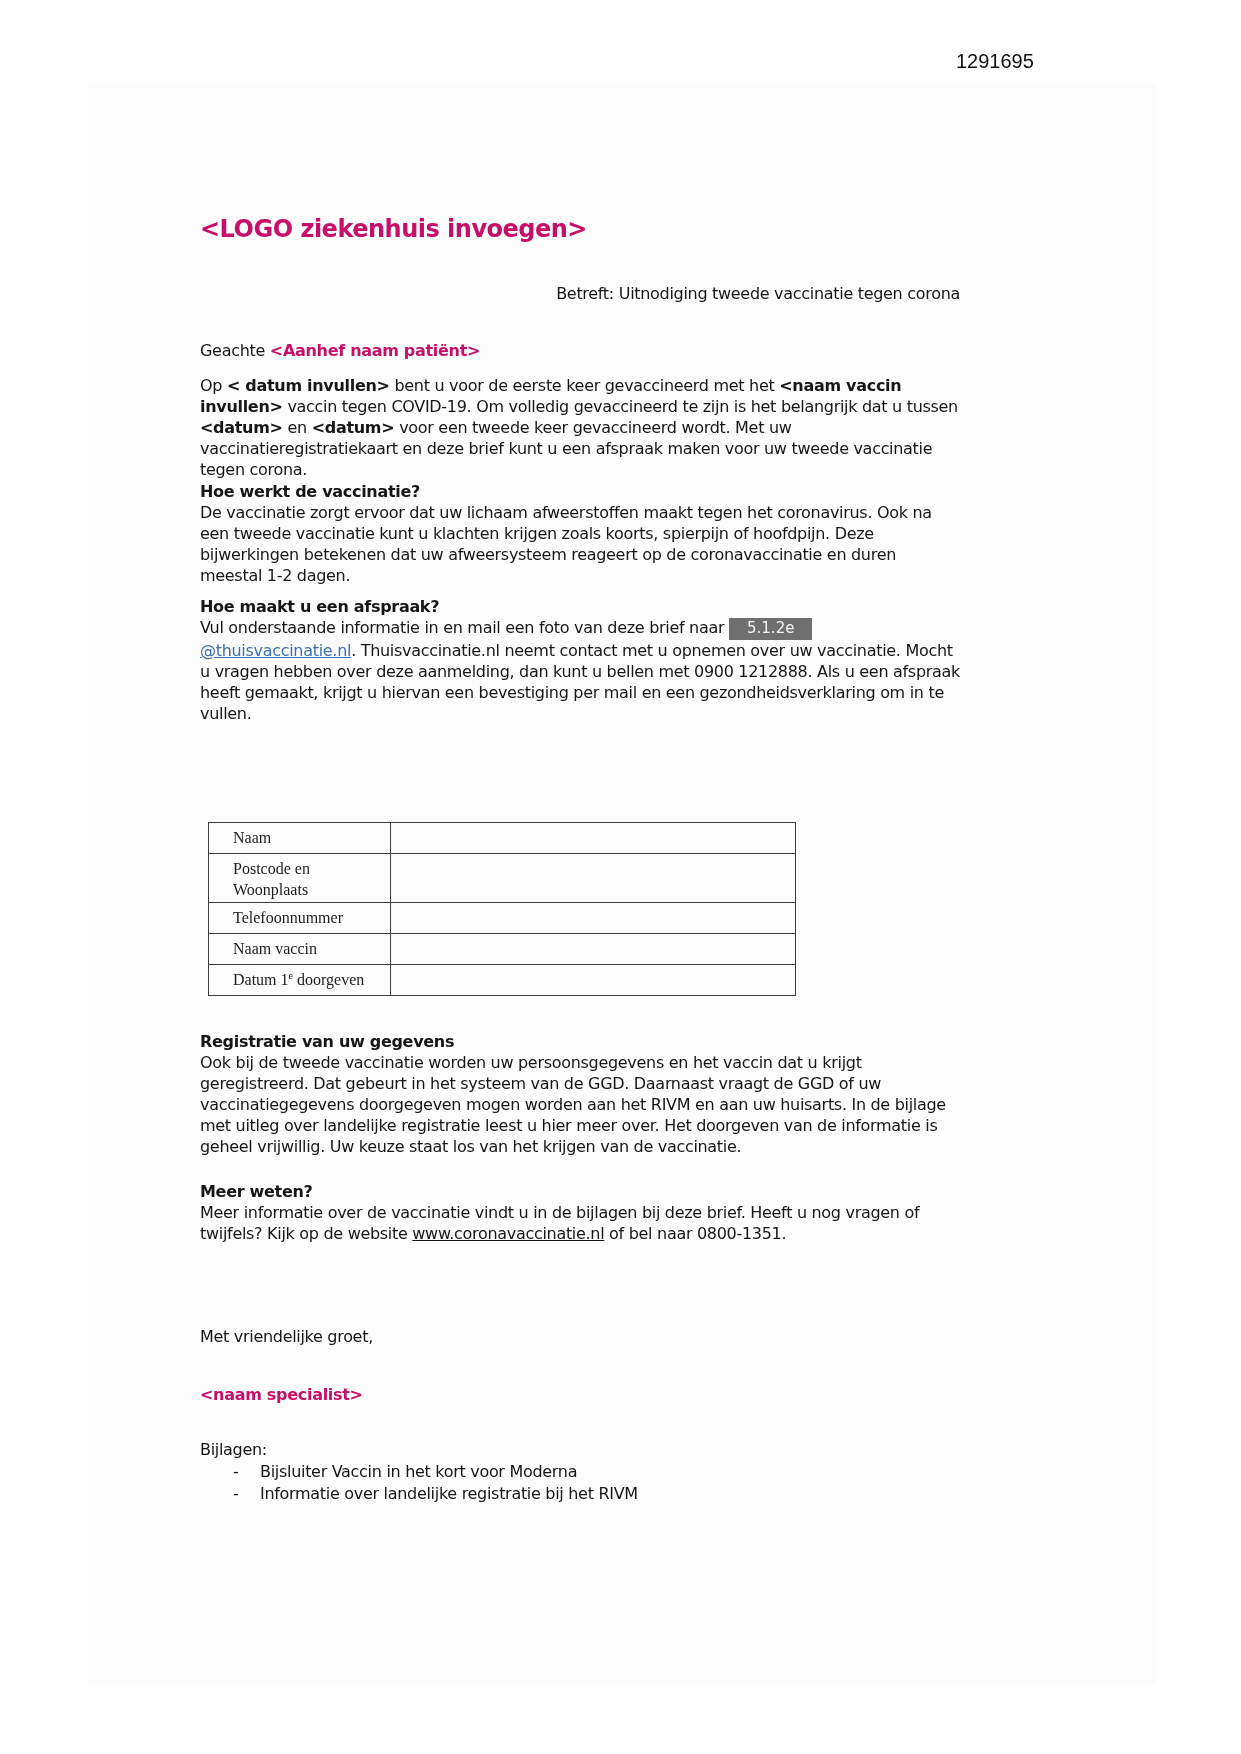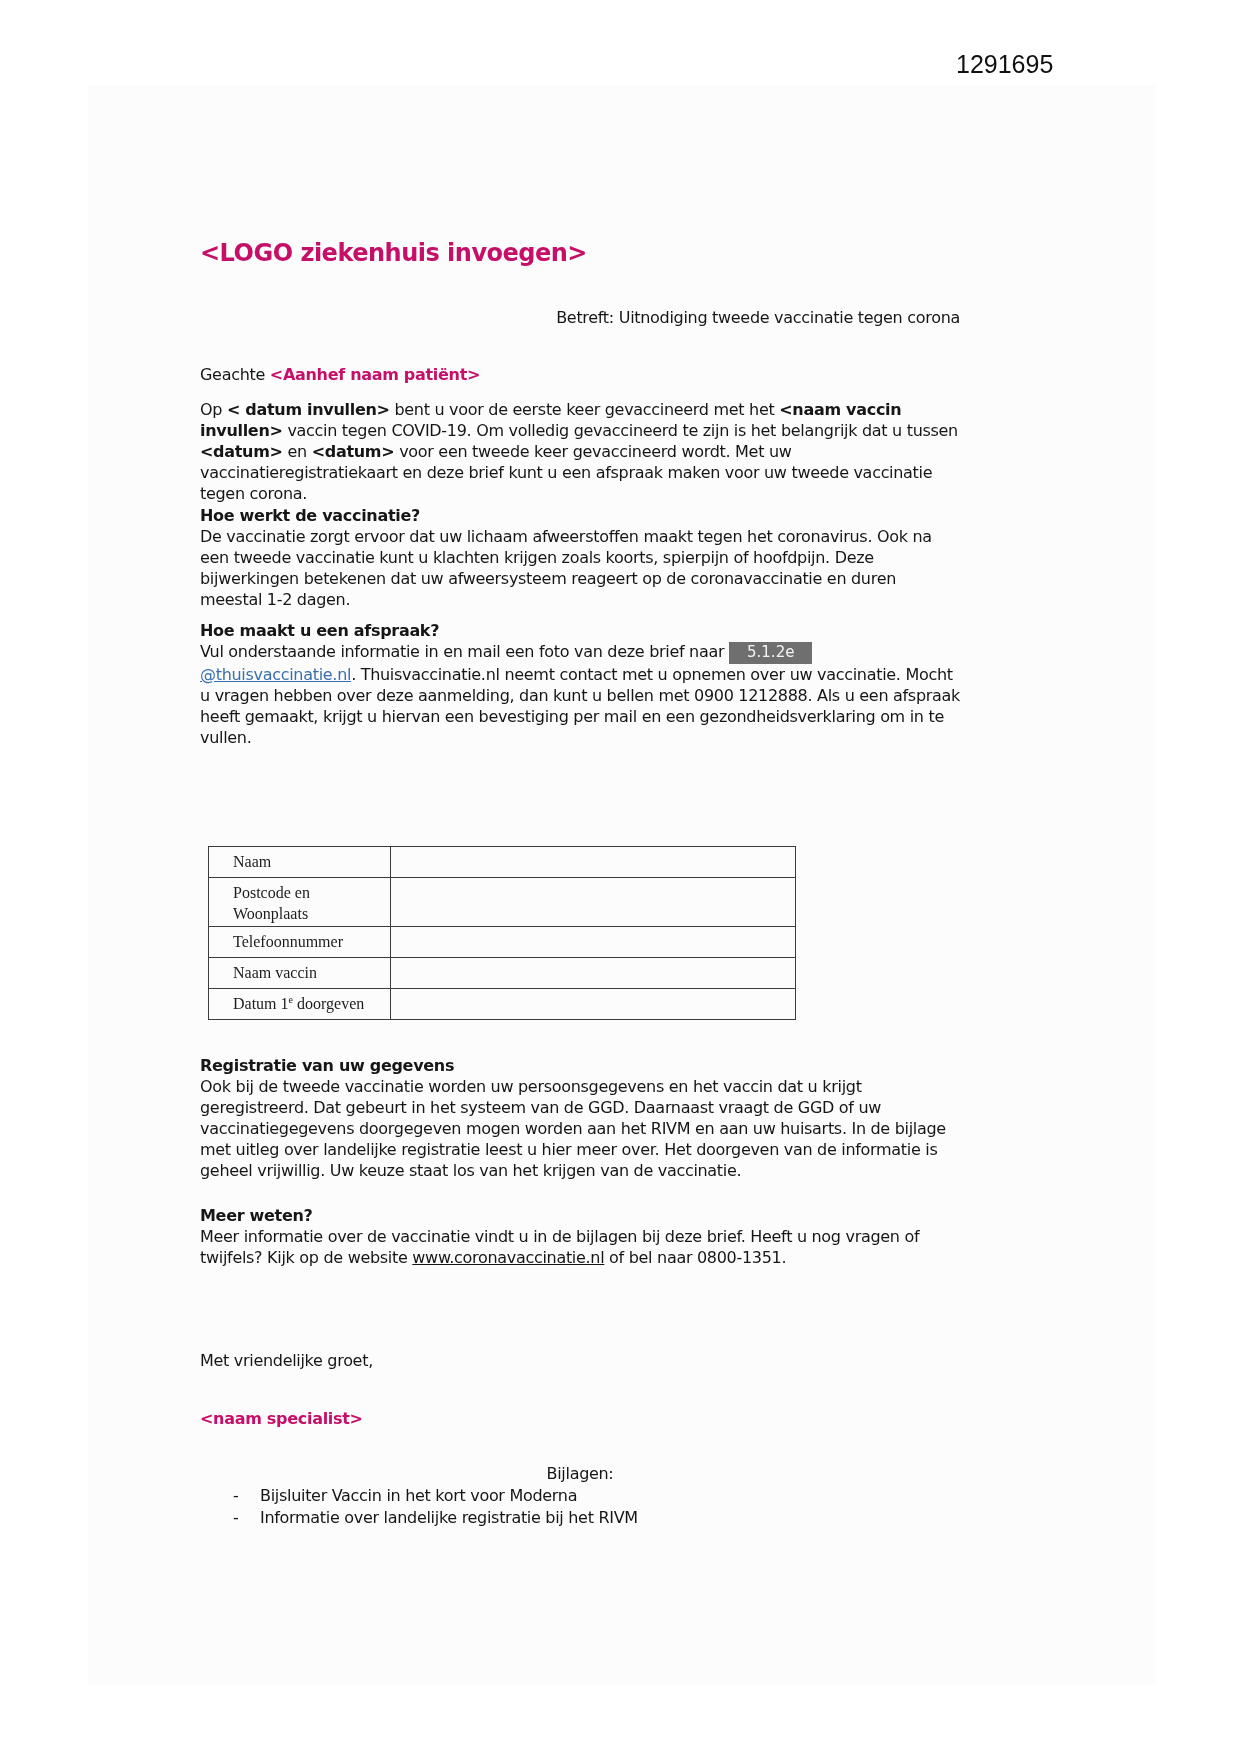--- a/index.html
+++ b/index.html
@@ -14,43 +14,43 @@
     width:1241px;height:1754px;position:relative;background:#ffffff;
     font-family:"DejaVu Sans",sans-serif;color:var(--ink);
     overflow:hidden;
   }
   .sheet{
     position:absolute;left:88px;top:85px;width:1068px;height:1600px;
     background:#fcfcfc;
   }
   .doc-number{
     position:absolute;top:50px;left:956px;
-    font-family:"Liberation Sans",sans-serif;font-size:25px;color:#111;
+    font-family:"Liberation Sans",sans-serif;font-size:20px;color:#111;
   }
   .content{
     position:absolute;left:200px;top:0;width:760px;
     font-size:16px;line-height:21px;letter-spacing:-0.3px;
   }
-  .block{position:absolute;left:0;width:100%;margin-top:24px;}
+  .block{position:absolute;left:0;width:100%;}
   .logo-heading{top:214px;font-size:24px;line-height:30px;font-weight:bold;color:var(--accent);letter-spacing:-0.5px;}
   .subject{top:283px;text-align:right;}
   .greeting{top:340px;}
   .para-intro{top:375px;}
   .h-werkt{top:481px;font-weight:bold;}
   .para-werkt{top:502px;}
   .h-afspraak{top:596px;font-weight:bold;}
   .para-afspraak{top:617px;}
   .table-wrap{top:822px;left:8px;width:588px;}
   .h-registratie{top:1031px;font-weight:bold;}
   .para-registratie{top:1052px;}
   .h-meer{top:1181px;font-weight:bold;}
   .para-meer{top:1202px;}
   .closing{top:1326px;}
   .signature{top:1384px;font-weight:bold;color:var(--accent);}
-  .attach-label{top:1439px;text-align:center;}
+  .attach-label{top:1439px;}
   .attach-list{top:1461px;}
 
   
   .seg-normal{}
   .seg-bold{font-weight:bold;}
   .seg-accentBold{font-weight:bold;color:var(--accent);}
   .seg-redacted{
     display:inline-block;background:var(--redact-bg);color:#f4f4f4;
     font-size:15px;line-height:19px;padding:1px 18px 2px 18px;margin-right:7px;
     text-align:center;letter-spacing:0;vertical-align:baseline;

